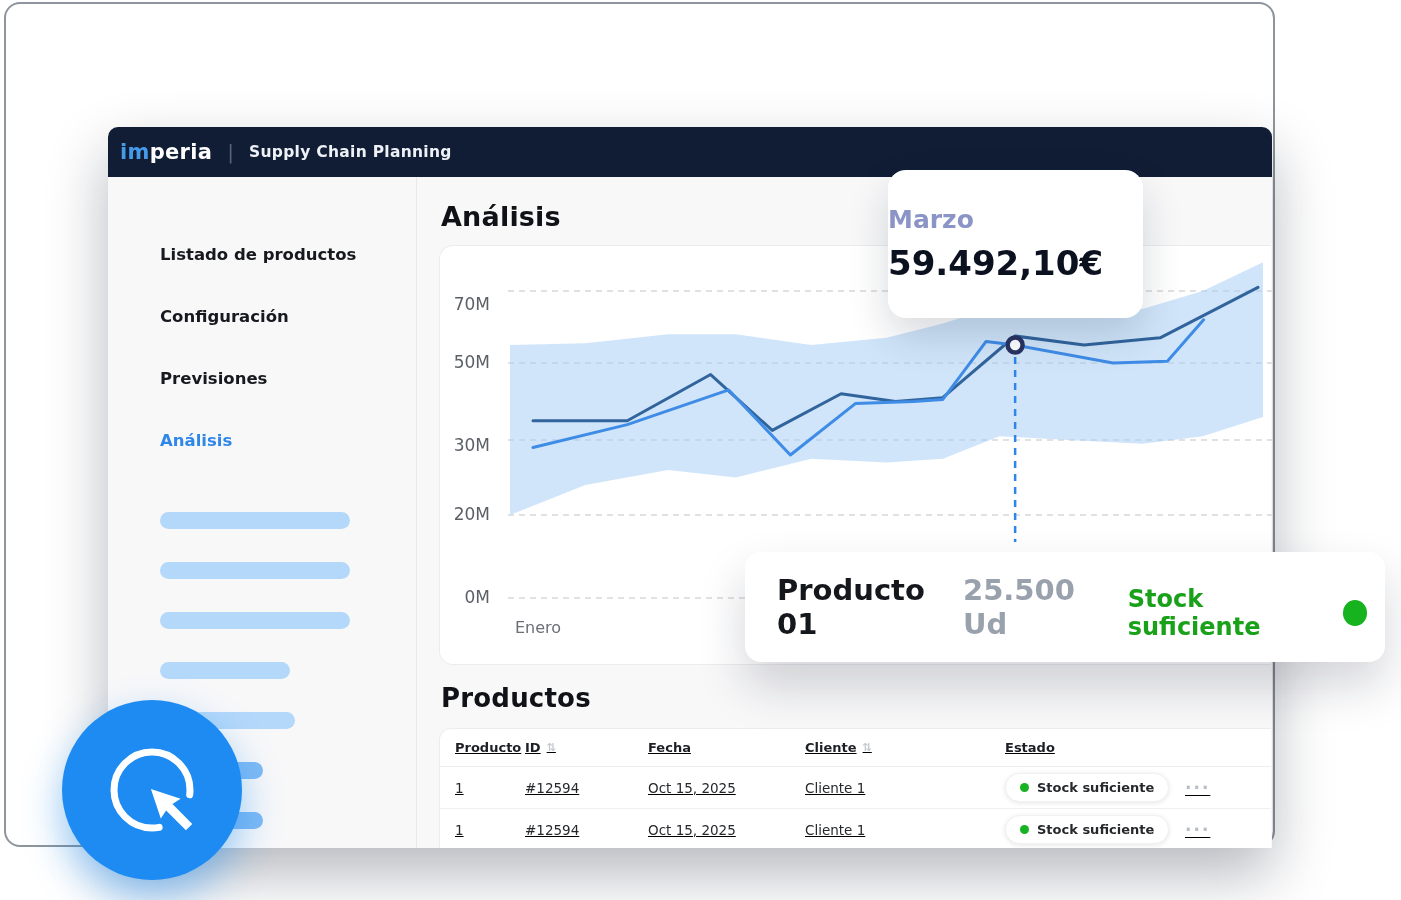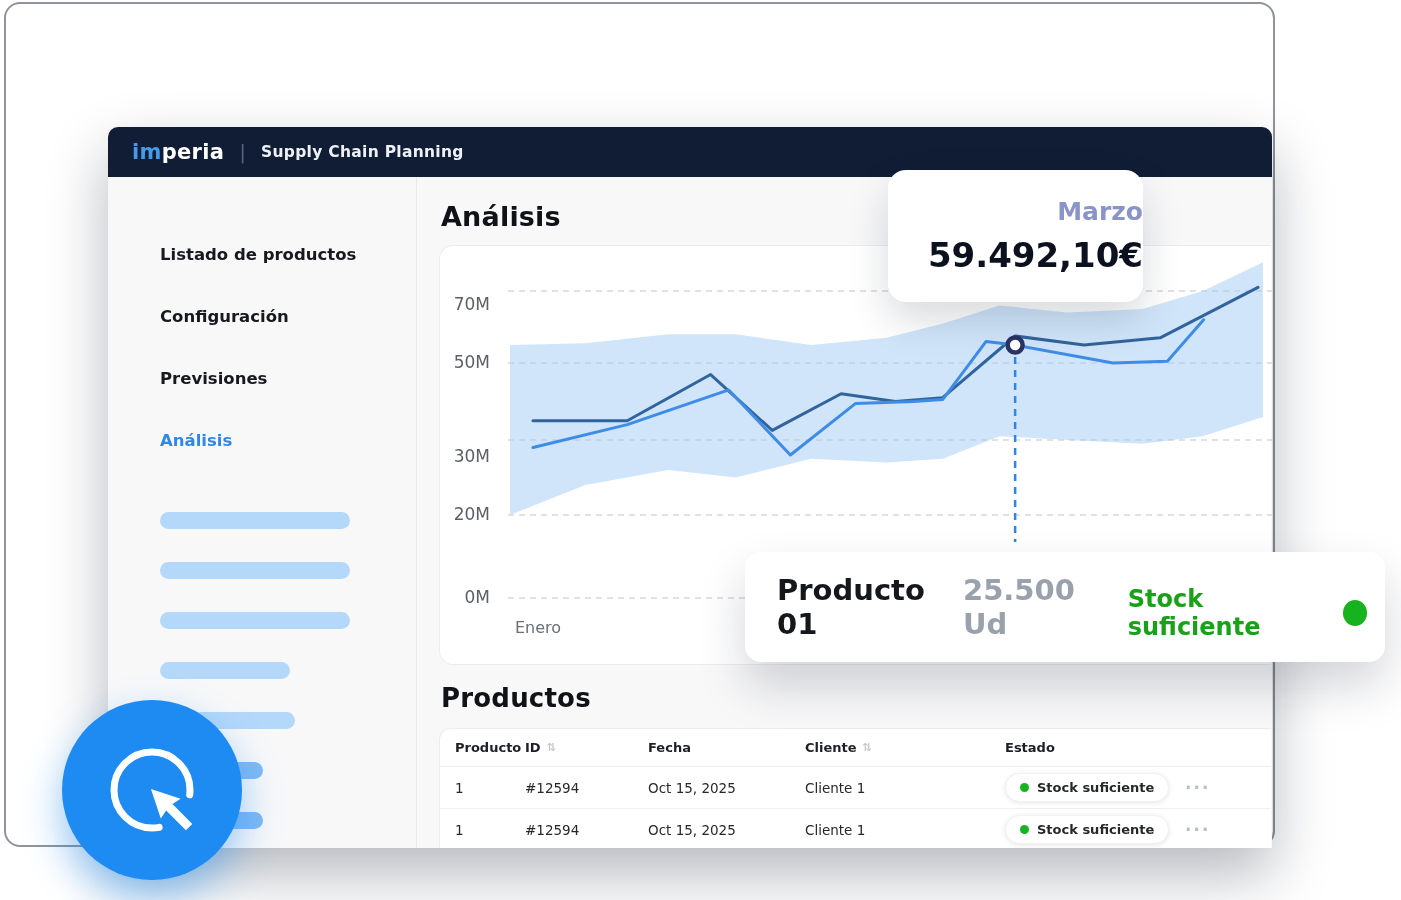--- a/index.html
+++ b/index.html
@@ -8,21 +8,21 @@
   body { position:relative; }
 
   
   .stage { position:absolute; left:4px; top:2px; width:1271px; height:845px;
     background:#ffffff; border:2px solid #8f959c; border-radius:16px; z-index:0; }
 
   
   .window { position:absolute; left:108px; top:127px; width:1164px; height:721px;
     border-radius:10px 10px 0 0; background:#f8f8f9; overflow:hidden; z-index:10;
     box-shadow:0 26px 60px rgba(10,20,40,.30); }
-  .app-header { height:50px; background:#101d35; display:flex; align-items:center; padding:0 24px; }
+  .app-header { height:50px; background:#101d35; display:flex; align-items:center; padding:0 12px; }
   .logo { font-size:21px; font-weight:bold; letter-spacing:.3px; }
   .logo .im { color:#459bea; } .logo .peria { color:#ffffff; }
   .logo-sep { color:#56627e; font-size:20px; margin:0 15px; font-weight:400; }
   .app-name { color:#eef1f6; font-size:15.5px; font-weight:bold; letter-spacing:.3px; }
 
   .app-body { display:flex; height:671px; }
 
   
   .sidebar { position:relative; width:309px; border-right:1px solid #e9e9ec; padding:63px 0 0 52px; }
   .nav-item { font-size:16.5px; font-weight:bold; color:#17191e; line-height:30px;
@@ -39,36 +39,36 @@
   .chart-card { position:relative; width:832px; height:420px; background:#ffffff;
     border:1px solid #ececee; border-radius:14px 0 0 14px; border-right:none; }
   .chart-card svg { position:absolute; left:68px; top:0; }
   .ylab { position:absolute; left:10px; width:40px; text-align:right; font-size:17px; color:#5b5f66; }
   .xlab { position:absolute; left:75px; top:372px; font-size:16px; color:#6b7076; }
 
   
   .table-card { width:832px; background:#ffffff; border:1px solid #ececee; border-bottom:none;
     border-radius:12px 0 0 0; border-right:none; overflow:hidden; }
   .tgrid { display:grid; grid-template-columns:70px 123px 157px 200px 180px 1fr;
-    align-items:center; padding-left:15px; }
+    align-items:center; padding-left:15px;text-decoration:underline; }
   .thead { height:38px; border-bottom:1px solid #ededf0; }
   .th { font-size:13px; font-weight:bold; color:#1d1f24; display:flex; align-items:center; gap:6px; }
   .sort { font-size:11px; color:#c6cad0; cursor:pointer; }
   .trow { height:42px; border-bottom:1px solid #f0f0f2; background:#fff; }
   .td { font-size:13.5px; color:#26282c; }
   .pill { display:inline-flex; align-items:center; gap:8px; background:#fff; border:1px solid #f1f1f3;
     box-shadow:0 1px 5px rgba(0,0,0,.10); border-radius:16px; padding:6px 14px;
     font-size:13px; font-weight:bold; color:#26282c; width:max-content; }
   .dot-sm { width:9px; height:9px; border-radius:50%; background:#17b322; }
   .row-menu { color:#b9bec5; font-size:17px; font-weight:bold; letter-spacing:2px; cursor:pointer; }
 
   
-  .tooltip { position:absolute; left:888px; top:170px; width:255px; height:132px; z-index:30;
+  .tooltip { position:absolute; left:888px; top:170px; width:255px; height:148px; z-index:30;
     background:#ffffff; border-radius:18px; box-shadow:0 18px 40px rgba(15,23,42,.16);
-    display:flex; flex-direction:column; align-items:flex-end; justify-content:center; gap:9px; }
+    display:flex; flex-direction:column; align-items:flex-start; justify-content:center; gap:9px; }
   .tt-month { font-size:25px; color:#8b94c6; font-weight:600; }
   .tt-value { font-size:34px; font-weight:bold; color:#0c111f; }
 
   
   .pcard { position:absolute; left:745px; top:552px; width:640px; height:110px; z-index:40;
     background:#ffffff; border-radius:16px; box-shadow:0 24px 48px rgba(15,23,42,.18);
     display:flex; align-items:center; justify-content:space-between; padding:0 18px 0 32px; }
   .pc-name { font-size:29px; font-weight:600; color:#14171c; }
   .pc-right { display:flex; flex-direction:row; align-items:flex-end; gap:9px; }
   .pc-units { font-size:29px; color:#99a1ac; font-weight:600; }
@@ -120,21 +120,21 @@
             <line x1="0" x2="764" y1="45" y2="45" stroke="#d8d8dc" stroke-width="1.4" stroke-dasharray="6 5"></line>
             <polygon points="2,99 77.3,97.2 160.13,88.2 227.9,88.2 303.2,99 378.5,91.8 434.97499999999997,77.4 491.45,59.4 559.22,66.6 634.52,63 694.76,45 755,16.2 755,170.9 694.76,190.15 634.52,197.75 559.22,194 491.45,190.15 434.97499999999997,212.75 378.5,216.5 303.2,212.75 227.9,231.5 160.13,224 77.3,239 2,269" fill="rgba(170,208,246,0.55)"></polygon>
             <polyline points="25,174.75 119.25,174.75 202.625,128.55 264.25,184.375 333.125,147.8 387.5,155.5 434.62499999999994,151.65 507.125,90 576,99 652.125,91.8 750,41.4" fill="none" stroke="#31649c" stroke-width="3" stroke-linejoin="round" stroke-linecap="round"></polyline>
             <polyline points="25,201.5 119.25,178.6 220.75,143.95 282.375,209 347.625,157.425 405.625,155.5 434.62499999999994,153.575 478.125,95.4 507.125,99 605,117 659.375,115.2 695.625,73.80000000000001" fill="none" stroke="#3f8ce7" stroke-width="3" stroke-linejoin="round" stroke-linecap="round"></polyline>
             <line x1="507.125" x2="507.125" y1="111" y2="296" stroke="#2e86e9" stroke-width="2.5" stroke-dasharray="7 6"></line>
             <circle cx="507.125" cy="99" r="7.5" fill="#ffffff" stroke="#2a3464" stroke-width="4.5"></circle>
           </svg>
         <div class="xlab">Enero</div>
       <div class="ylab" style="top: 341px;">0M</div>
           <div class="ylab" style="top: 258px;">20M</div>
-          <div class="ylab" style="top: 200px;">30M</div>
+          <div class="ylab" style="top: 189px;">30M</div>
           <div class="ylab" style="top: 106px;">50M</div>
           <div class="ylab" style="top: 48px;">70M</div>
         </section>
 
       <div class="h2">Productos</div>
 
       <section class="table-card">
         <div class="tgrid thead" id="thead">
             <div class="th">
               <span>Producto</span>

